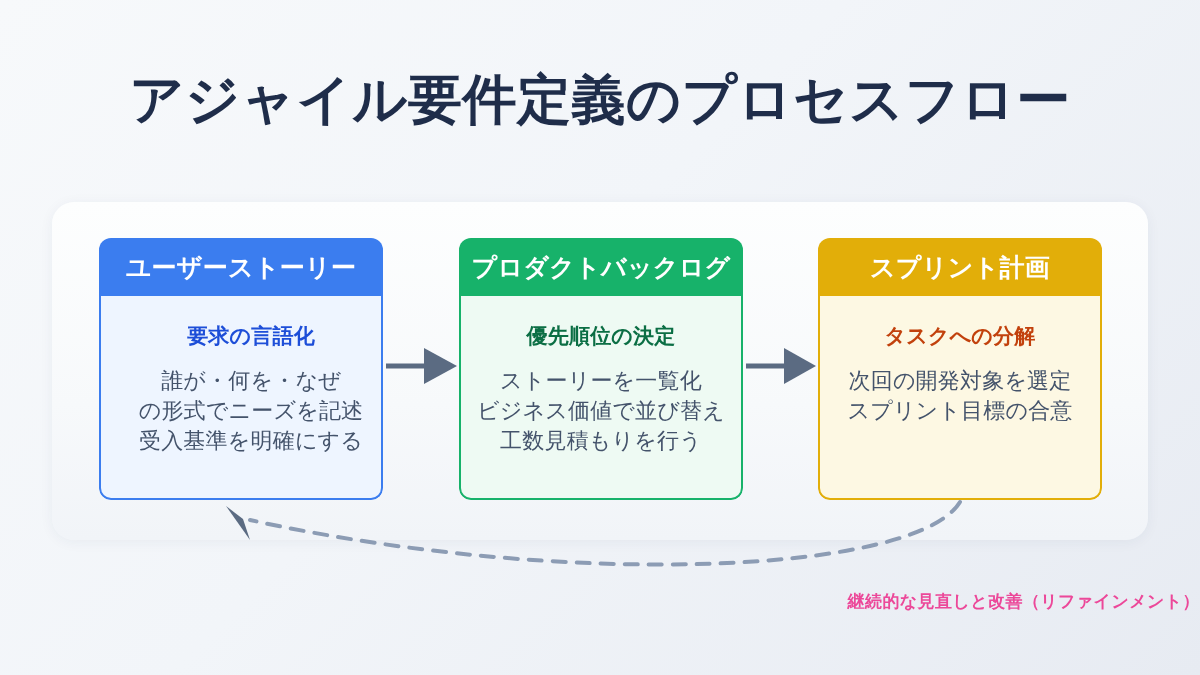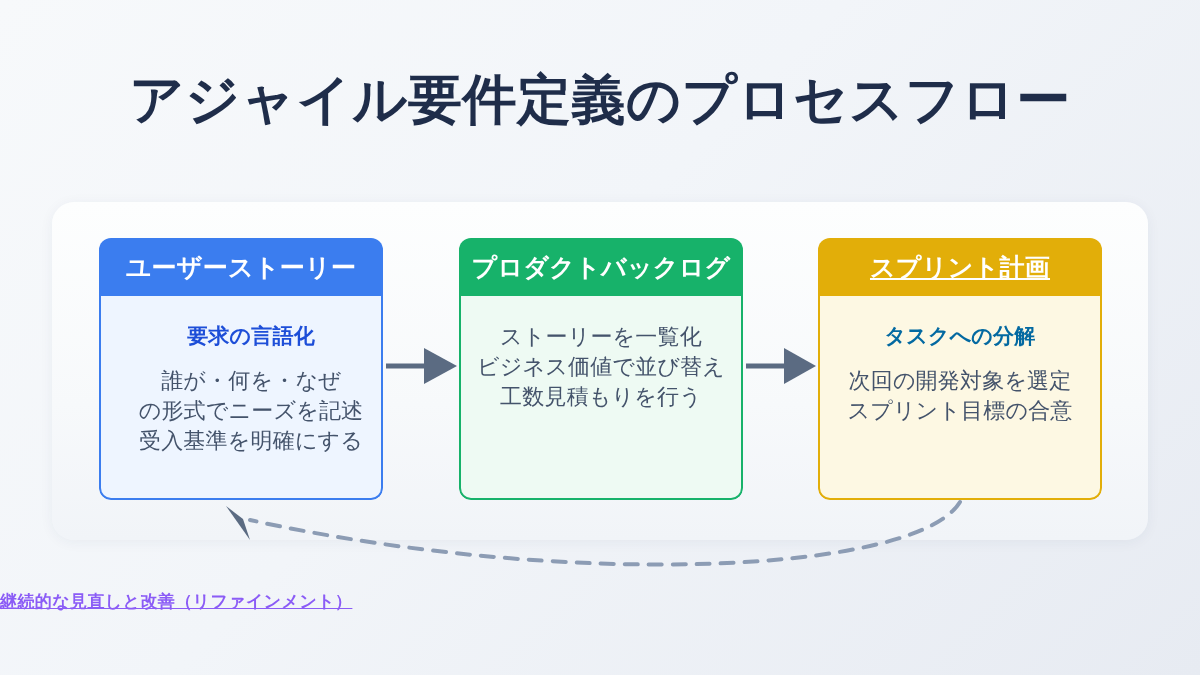--- a/index.html
+++ b/index.html
@@ -94,46 +94,45 @@
   #card-0 .card-header { background: #3b7def; }
   #card-0 .card-body   { background: #eef5ff; border-color: #3b7def; padding-left: 20px; }
   #card-0 .card-subtitle { color: #1d4ed8; }
 
   
   #card-1 .card-header { background: #17b26a; }
   #card-1 .card-body   { background: #eefaf3; border-color: #17b26a; }
   #card-1 .card-subtitle { color: #0b6e44; }
 
   
-  #card-2 .card-header { background: #e2ae09; text-decoration: underline; }
+  #card-2 .card-header { background: #e2ae09; }
   #card-2 .card-body   { background: #fdf8e3; border-color: #e2ae09; }
-  #card-2 .card-subtitle { color: #0369a1; }
+  #card-2 .card-subtitle { color: #c2410c; }
 
   
   .connectors {
     position: absolute;
     left: 0;
     top: 0;
     width: 1200px;
     height: 675px;
     pointer-events: none;
   }
 
   
   .feedback-label {
     position: absolute;
     left: 0;
     top: 590px;
     width: 1200px;
-    text-align: left;
+    text-align: right;
     font-size: 17px;
     font-weight: bold;
-    color: #8b5cf6;
+    color: #ec4899;
     letter-spacing: 0.4px;
-    text-decoration: underline;
   }
 </style>
 </head>
 <body>
 
 <div class="title">アジャイル要件定義のプロセスフロー</div>
 
 <div class="panel"></div>
 
 <div class="card" id="card-0">
@@ -142,20 +141,21 @@
     <div class="card-subtitle">要求の言語化</div>
     <div class="card-line">誰が・何を・なぜ</div>
     <div class="card-line">の形式でニーズを記述</div>
     <div class="card-line">受入基準を明確にする</div>
   </div>
 </div>
 
 <div class="card" id="card-1">
   <div class="card-header">プロダクトバックログ</div>
   <div class="card-body">
+    <div class="card-subtitle">優先順位の決定</div>
     <div class="card-line">ストーリーを一覧化</div>
     <div class="card-line">ビジネス価値で並び替え</div>
     <div class="card-line">工数見積もりを行う</div>
   </div>
 </div>
 
 <div class="card" id="card-2">
   <div class="card-header">スプリント計画</div>
   <div class="card-body">
     <div class="card-subtitle">タスクへの分解</div>

